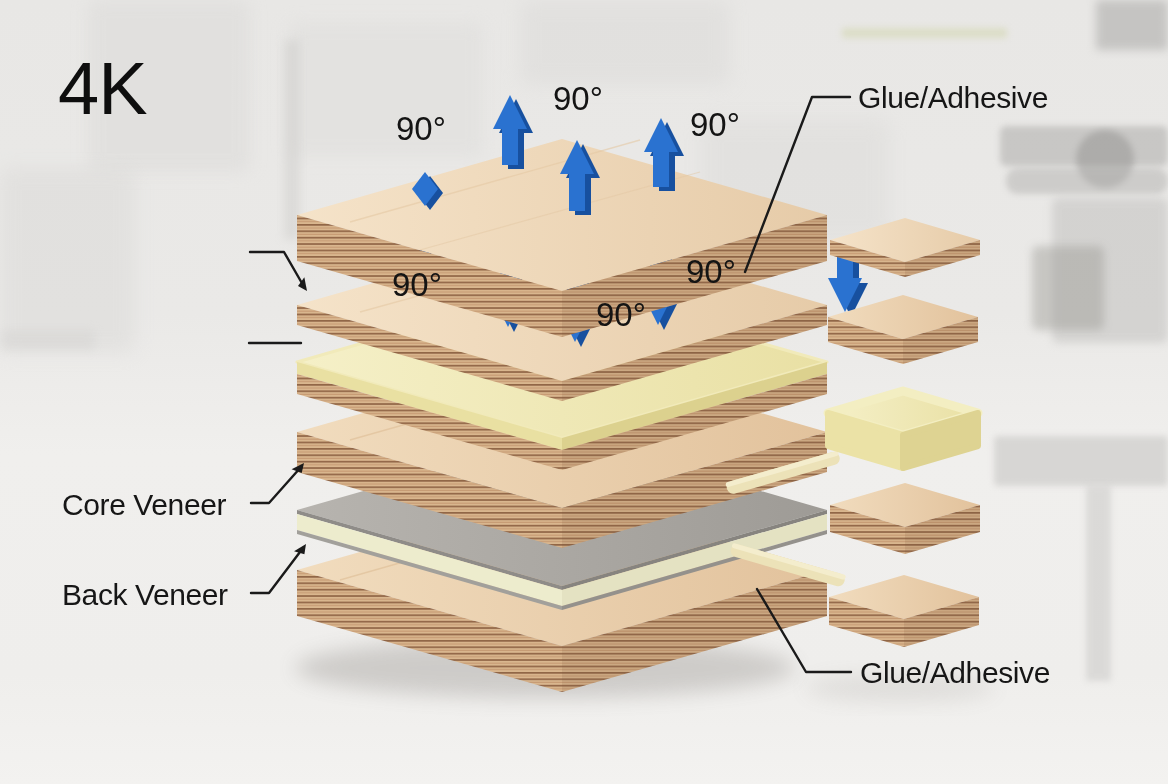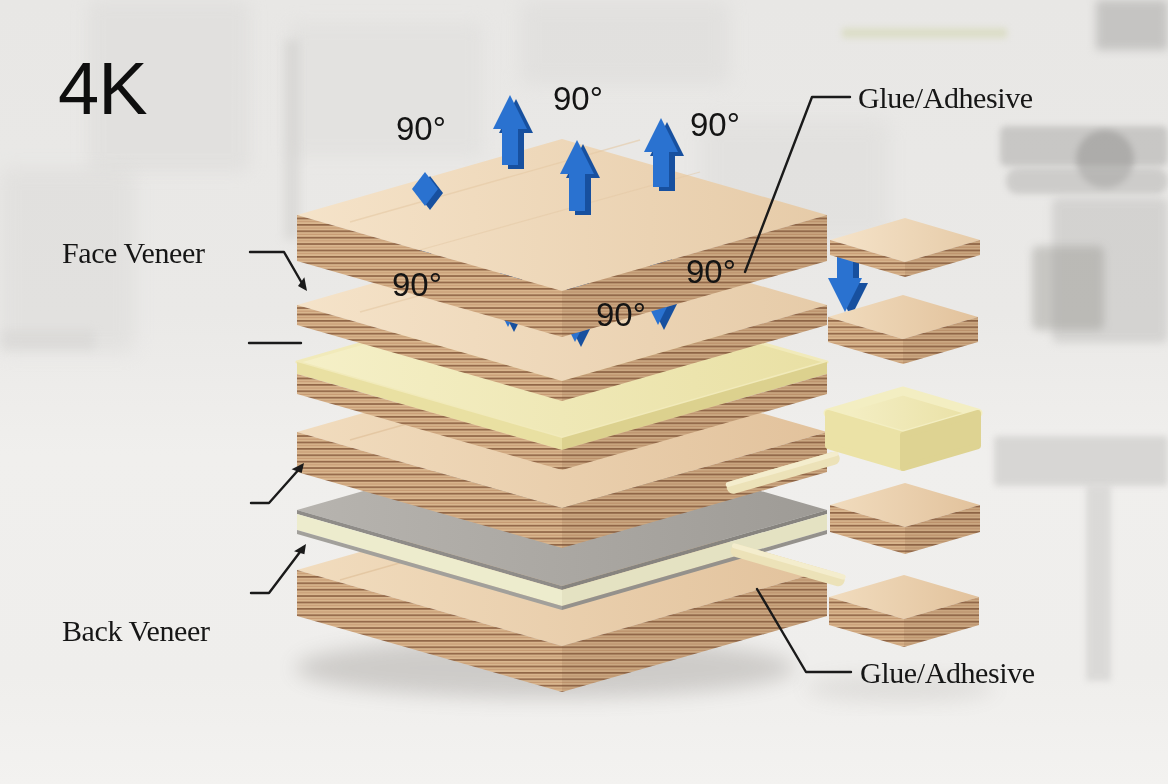--- a/index.html
+++ b/index.html
@@ -5,21 +5,21 @@
   html,body{margin:0;padding:0;}
   body{font-family:"Liberation Sans", sans-serif; background:#dcdbd9;}
   .stage{
     position:relative; width:1168px; height:784px; overflow:hidden;
     background:linear-gradient(180deg,#e8e7e5 0%,#eae9e7 40%,#f0efed 58%,#efeeec 86%,#f3f2f0 100%);
   }
   .bg-shape{position:absolute; pointer-events:none;}
   .stage > svg{position:absolute; left:0; top:0;}
   .lbl{
     position:absolute; color:#161616; font-size:30px; line-height:40px;
-    letter-spacing:-0.4px; white-space:nowrap;font-family:Liberation Serif, serif;
+    letter-spacing:-0.4px; white-space:nowrap;
   }
   .deg{position:absolute; color:#141414; font-size:33px; letter-spacing:0; white-space:nowrap;}
   .badge{position:absolute; color:#0e0e0e; font-size:74px; font-weight:500; letter-spacing:-1px; line-height:1;}
 </style>
 </head>
 <body>
 
 <div class="stage">
 
   <div class="bg-shape" style="left:88px;top:0;width:162px;height:172px;background:#dcdbd9;opacity:.55;filter:blur(8px);border-radius:8px;"></div>
@@ -211,24 +211,24 @@
       <path d="M850,97 L812,97 L745,272"></path>
       <path d="M851,672 L806,672 L757,589"></path>
     </g>
     <polygon points="0,0 -13,-5 -9,5" transform="translate(307,291) rotate(58)" fill="#1a1a1a"></polygon>
     <polygon points="0,0 -13,-5 -9,5" transform="translate(304,463) rotate(-48)" fill="#1a1a1a"></polygon>
     <polygon points="0,0 -13,-5 -9,5" transform="translate(306,544) rotate(-52)" fill="#1a1a1a"></polygon>
   </svg>
 
   <div class="badge" style="left:58px;top:52px;">4K</div>
 
-  <div class="lbl" style="left:62px;top:233px;">Face Veneer</div>
   <div class="lbl" style="left:62px;top:320px;">
   </div>
-  <div class="lbl" style="left:62px;top:575px;margin-top:36px;">Back Veneer</div>
+  <div class="lbl" style="left:62px;top:485px;">Core Veneer</div>
+  <div class="lbl" style="left:62px;top:575px;">Back Veneer</div>
 
   <div class="lbl" style="left:858px;top:78px;">Glue/Adhesive</div>
   <div class="lbl" style="left:860px;top:653px;">Glue/Adhesive</div>
 
   <div class="deg" style="left:396px;top:110px;">90°</div>
   <div class="deg" style="left:553px;top:80px;">90°</div>
   <div class="deg" style="left:690px;top:106px;">90°</div>
   <div class="deg" style="left:392px;top:266px;">90°</div>
   <div class="deg" style="left:596px;top:296px;">90°</div>
   <div class="deg" style="left:686px;top:253px;">90°</div>

